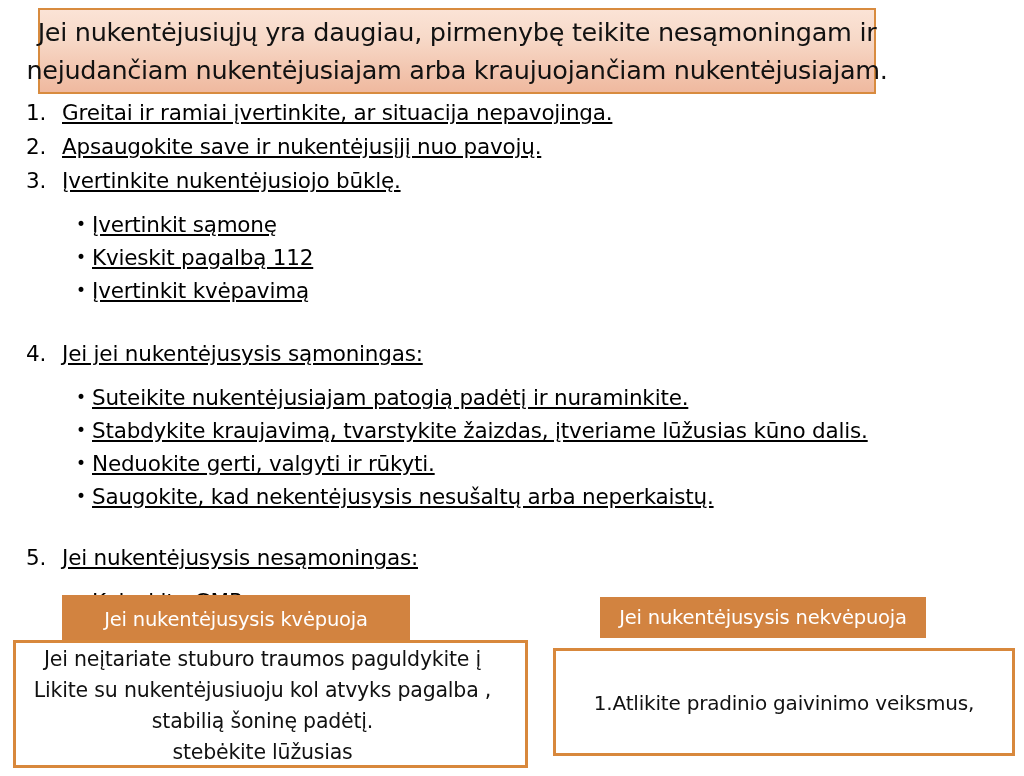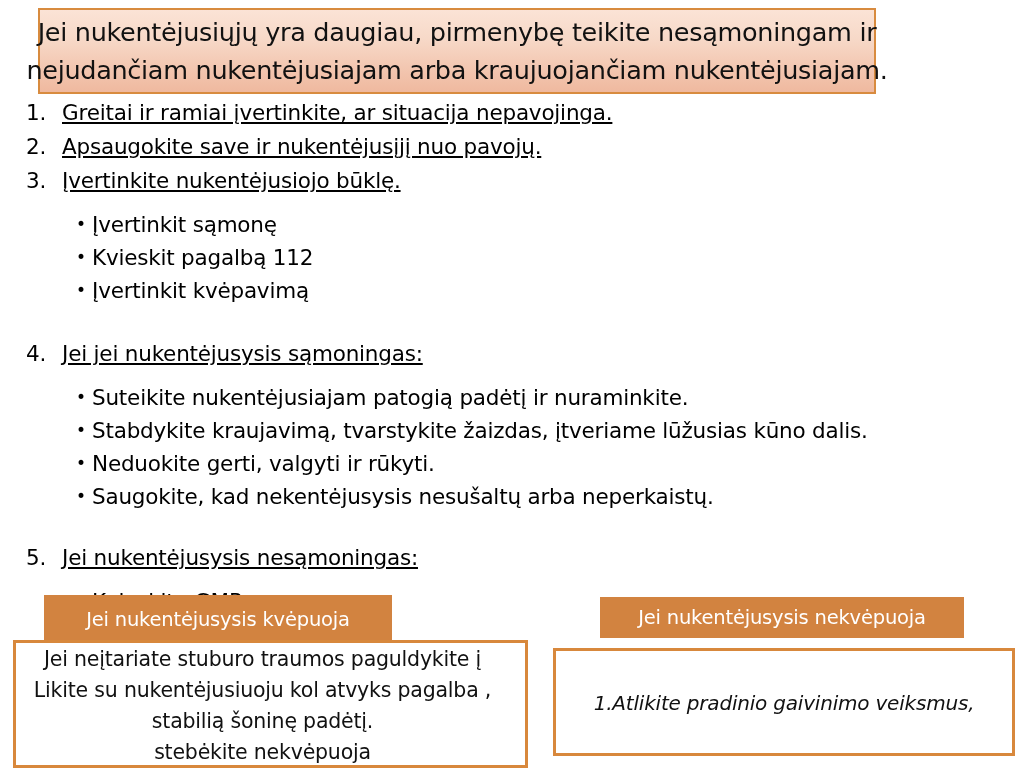--- a/index.html
+++ b/index.html
@@ -73,49 +73,49 @@
     letter-spacing: -0.2px;
     white-space: nowrap;
     padding-left: 76px;
   }
   .bullet-dot {
     flex: 0 0 auto;
     width: 16px;
     font-size: 17px;
     line-height: 33px;
   }
-  .bullet-text { flex: 0 0 auto; }
+  .bullet-text { flex: 0 0 auto; text-decoration: underline; }
 
   .gap-sm { height: 10px; }
   .gap-md { height: 28px; }
   .gap-lg { height: 30px; }
 
   
   .branch-header {
     position: absolute;
     box-sizing: border-box;
     background: #D28340;
     color: #FFFFFF;
     display: flex;
     align-items: center;
     justify-content: center;
     font-size: 19.5px;
     letter-spacing: -0.2px;
     white-space: nowrap;
   }
   #branch-header-left {
-    left: 44px;
+    left: 62px;
     top: 595px;
     width: 348px;
     height: 48px;
   }
   #branch-header-right {
     left: 600px;
     top: 597px;
-    width: 364px;
+    width: 326px;
     height: 41px;
   }
 
   .branch-body {
     position: absolute;
     box-sizing: border-box;
     background: #FFFFFF;
     border: 3px solid #D8883C;
     display: flex;
     flex-direction: column;
@@ -129,21 +129,20 @@
     width: 515px;
     height: 128px;
     padding: 4px 28px 0 12px;
   }
   #branch-body-right {
     left: 553px;
     top: 648px;
     width: 462px;
     height: 108px;
     padding: 2px 10px 0 10px;
-    font-style: italic;
   }
   .branch-line {
     font-size: 20.5px;
     line-height: 31px;
     letter-spacing: -0.2px;
     white-space: nowrap;
     color: #111111;
   }
   #branch-body-right .branch-line {
     font-size: 20px;
@@ -222,21 +221,21 @@
     </div>
   </div>
 
 <div class="branch-header" id="branch-header-left">
   <span>Jei nukentėjusysis kvėpuoja</span>
 </div>
 <div class="branch-body" id="branch-body-left">
     <div class="branch-line">Jei neįtariate stuburo traumos paguldykite į</div>
     <div class="branch-line">Likite su nukentėjusiuoju kol atvyks pagalba ,</div>
     <div class="branch-line">stabilią šoninę padėtį.</div>
-    <div class="branch-line">stebėkite nekvėpuoja</div>
+    <div class="branch-line">stebėkite lūžusias</div>
   </div>
 
 <div class="branch-header" id="branch-header-right">
   <span>Jei nukentėjusysis nekvėpuoja</span>
 </div>
 <div class="branch-body" id="branch-body-right">
     <div class="branch-line">1.Atlikite pradinio gaivinimo veiksmus,</div>
   </div>
 
 </body></html>

